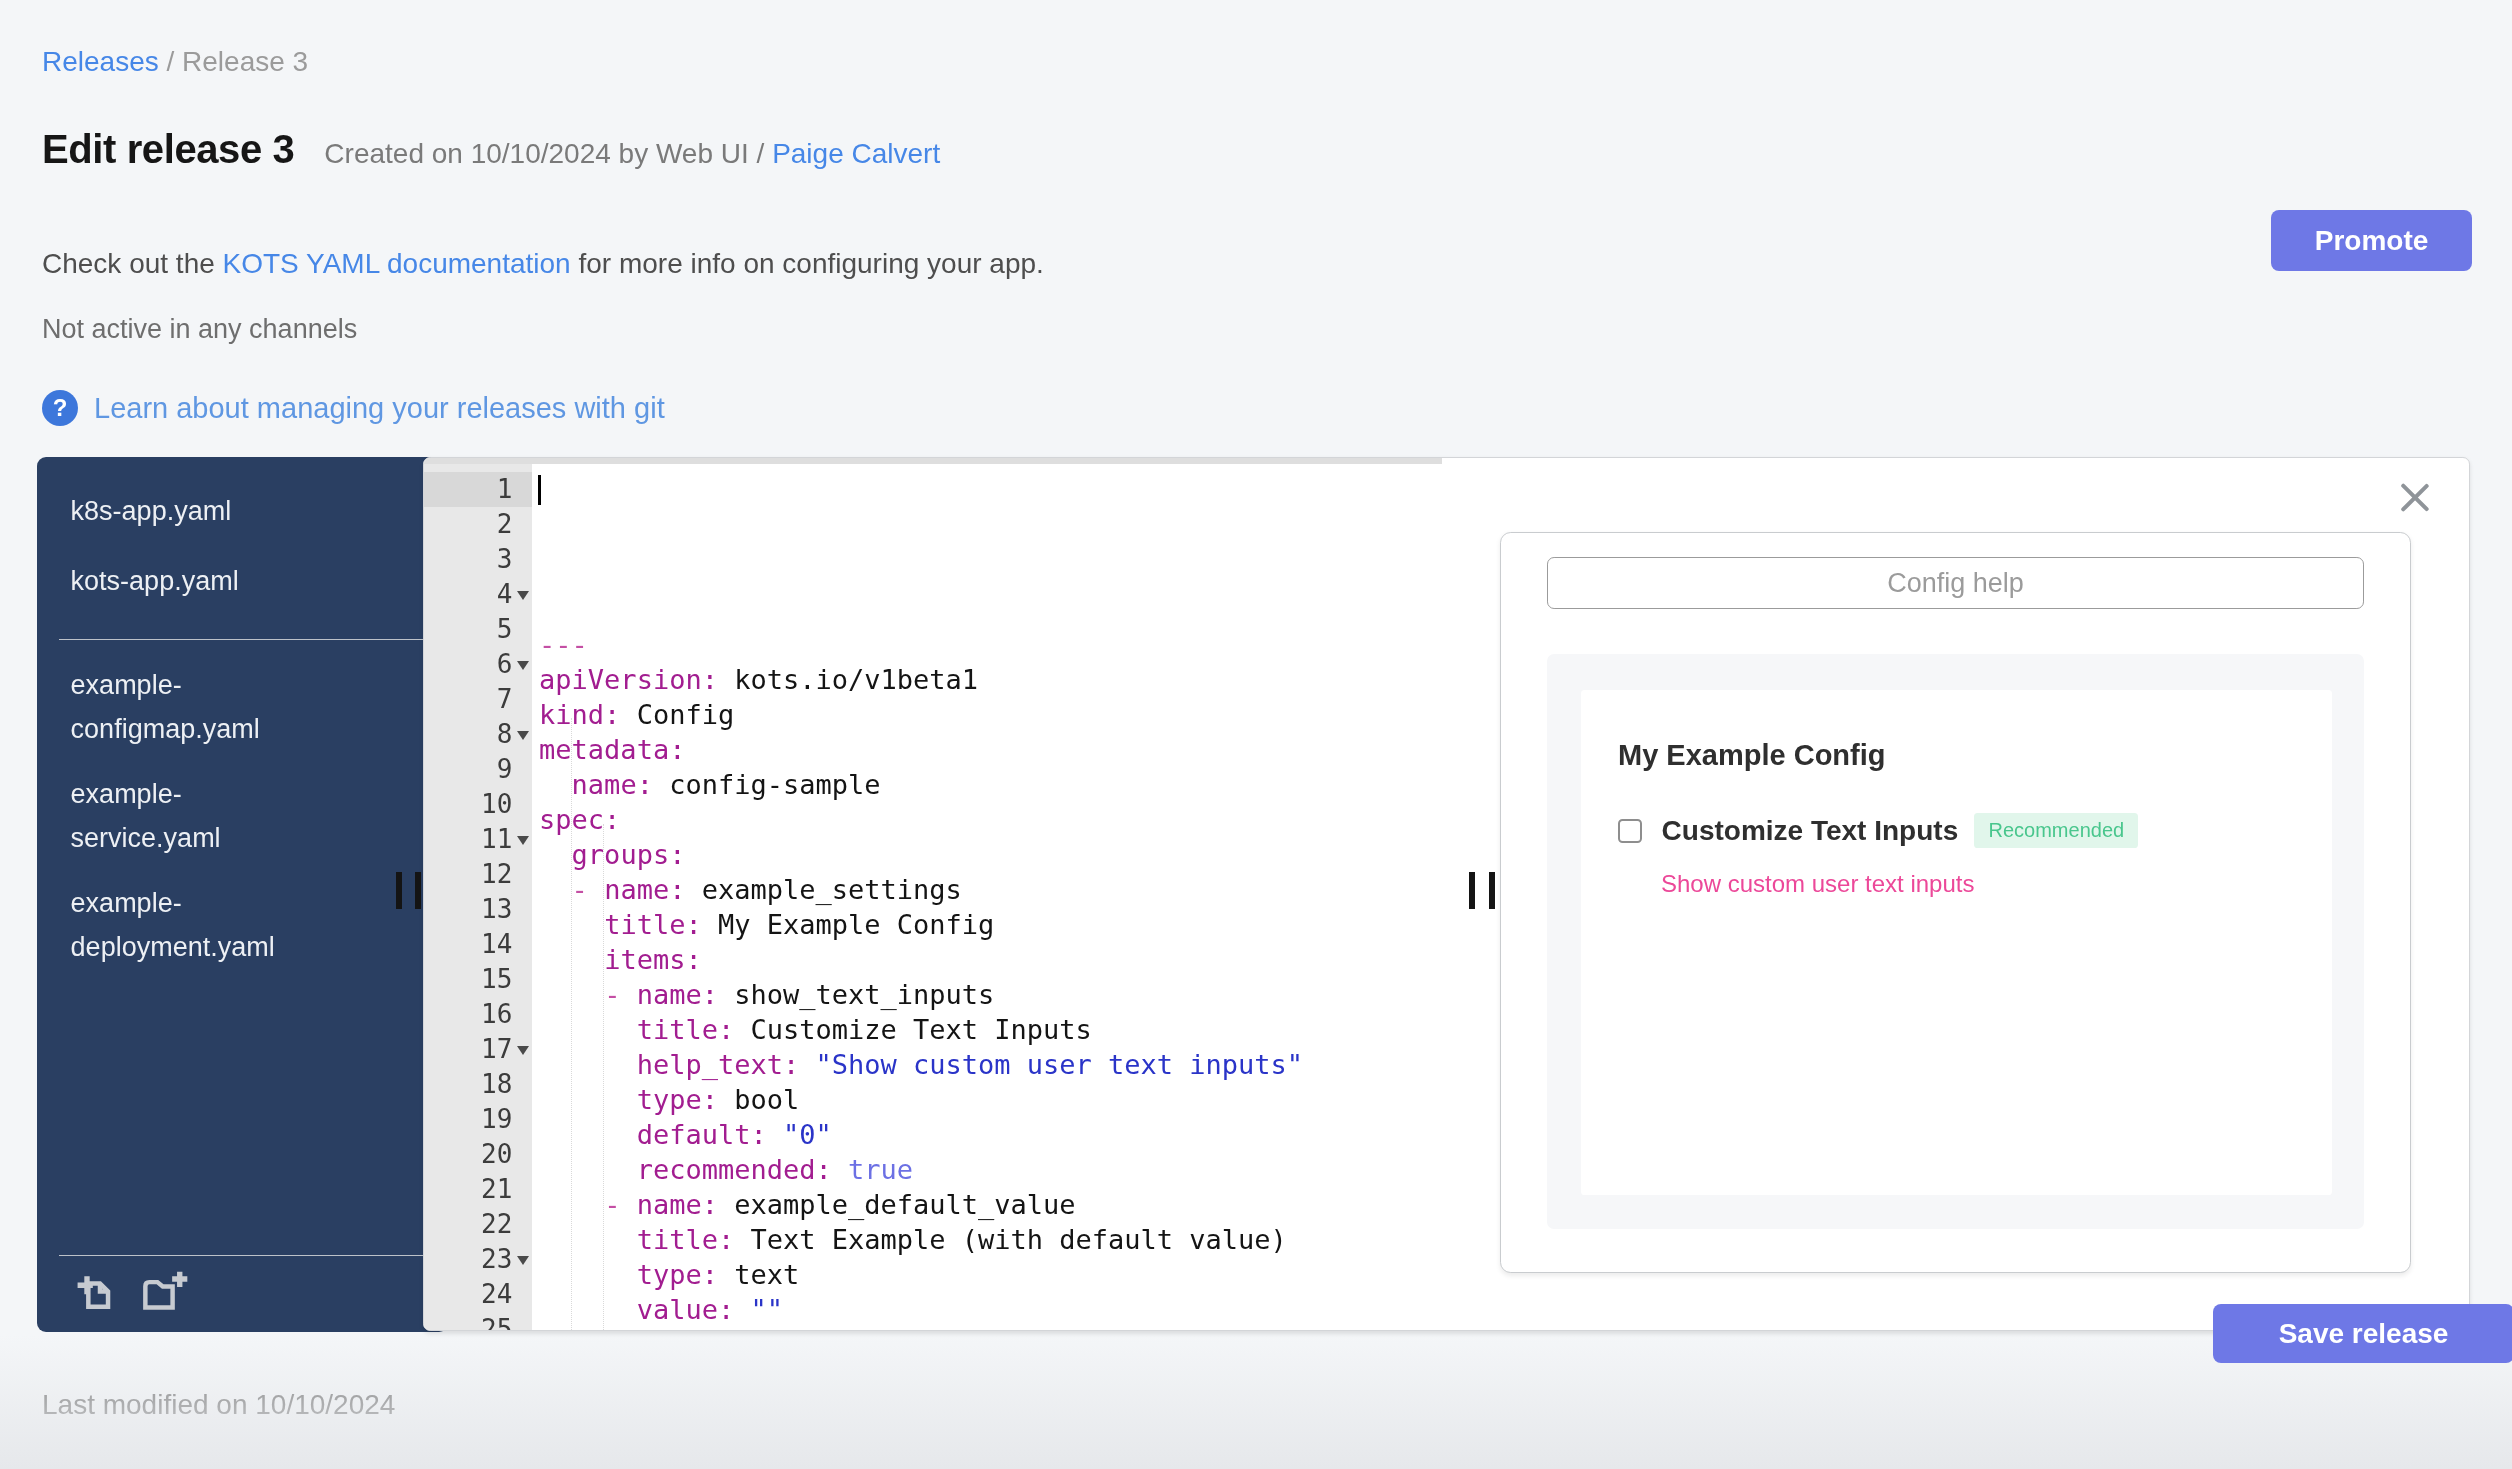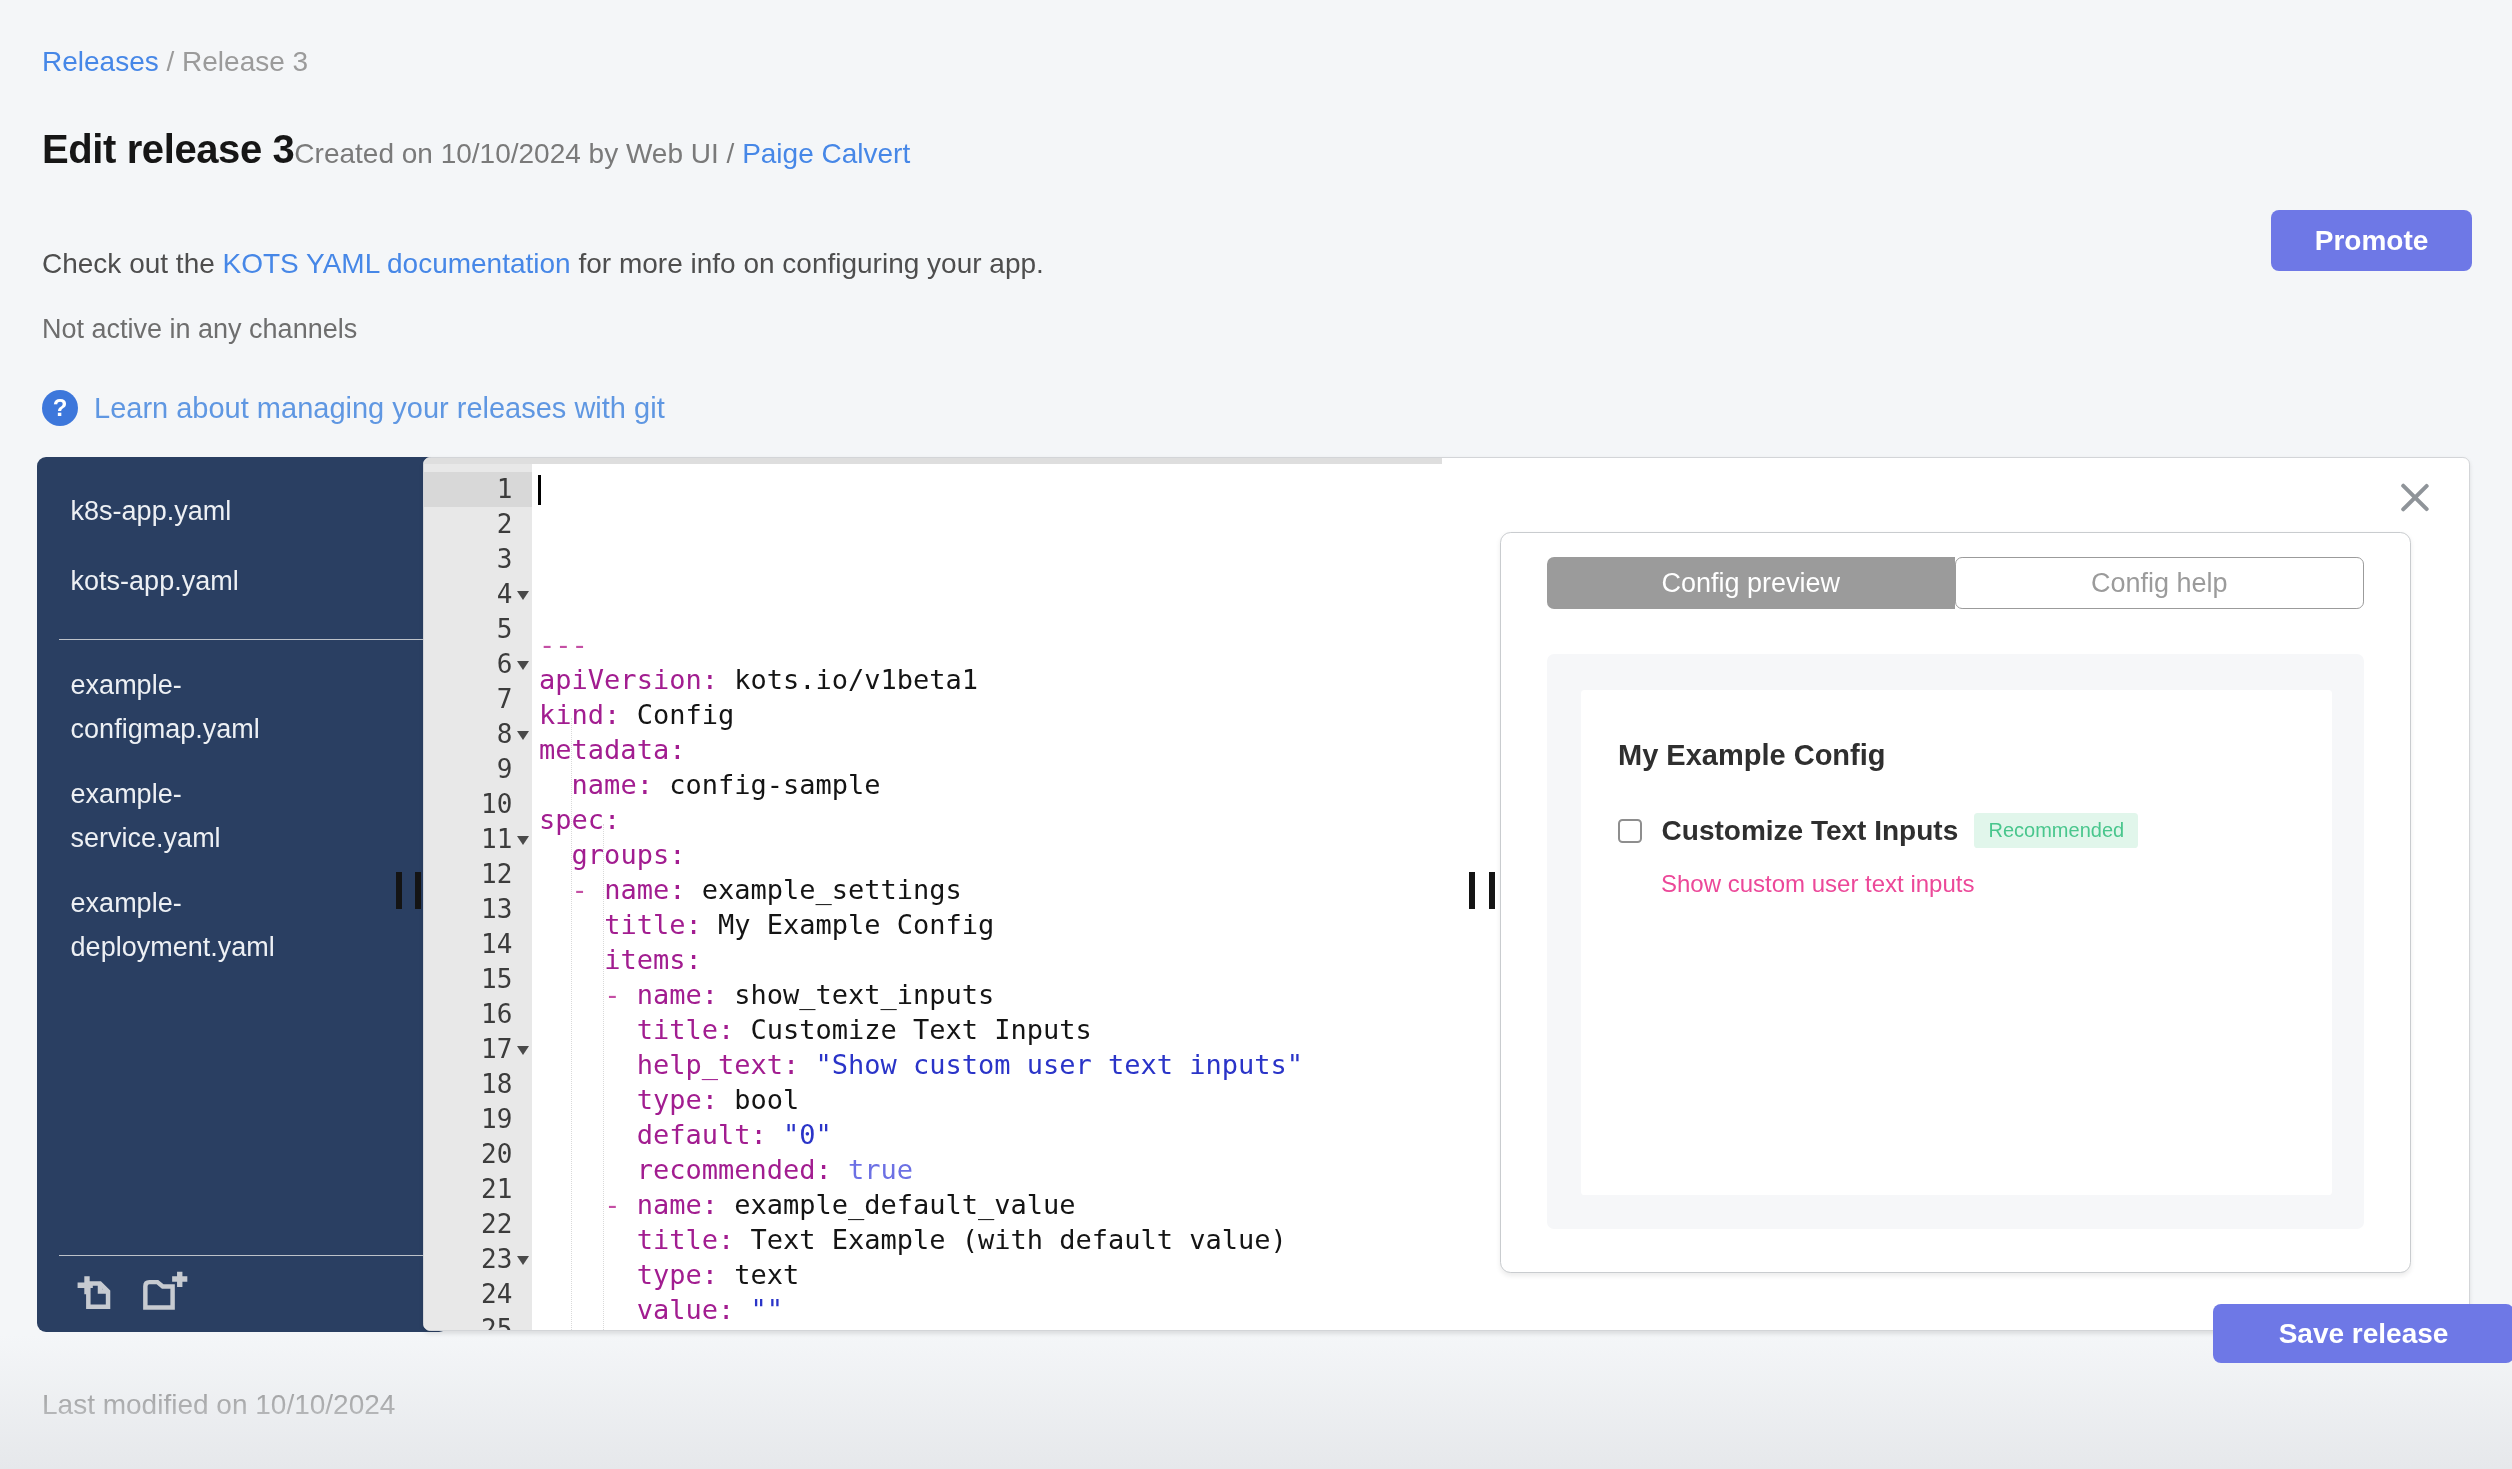--- a/index.html
+++ b/index.html
@@ -13,21 +13,21 @@
   }
   .abs { position:absolute; }
 
   
   .breadcrumb { left:42px; top:46px; font-size:28px; }
   .breadcrumb .bc-link { color:#4687E7; text-decoration:none; cursor:pointer; }
   .breadcrumb .bc-sep, .breadcrumb .bc-cur { color:#9B9B9B; }
 
   .title-row { left:42px; top:127px; display:flex; align-items:baseline; }
   .page-title { font-size:40px; font-weight:700; color:#161616; letter-spacing:-0.4px; }
-  .created { font-size:28px; color:#7A7A7A; }
+  .created { margin-left:30px; font-size:28px; color:#7A7A7A; }
   .created .author { color:#4687E7; cursor:pointer; }
 
   .doc-line { left:42px; top:248px; font-size:28px; color:#4E4E4E; }
   .doc-line .doc-link { color:#4687E7; cursor:pointer; }
 
   .channel-status { left:42px; top:314px; font-size:27px; color:#6E6E6E; }
 
   .git-row { left:42px; top:390px; display:flex; align-items:center; }
   .q-icon {
     width:36px; height:36px; border-radius:50%;
@@ -257,21 +257,20 @@
       <div class="cursor"></div>
     <div class="c-row"><span class="tk-sep">---</span></div><div class="c-row"><span class="tk-key">apiVersion:</span><span class="tk-plain"> kots.io/v1beta1</span></div><div class="c-row"><span class="tk-key">kind:</span><span class="tk-plain"> Config</span></div><div class="c-row"><span class="tk-key">metadata:</span></div><div class="c-row"><span class="tk-plain">  </span><span class="tk-key">name:</span><span class="tk-plain"> config-sample</span></div><div class="c-row"><span class="tk-key">spec:</span></div><div class="c-row"><span class="tk-plain">  </span><span class="tk-key">groups:</span></div><div class="c-row"><span class="tk-plain">  </span><span class="tk-dash">- </span><span class="tk-key">name:</span><span class="tk-plain"> example_settings</span></div><div class="c-row"><span class="tk-plain">    </span><span class="tk-key">title:</span><span class="tk-plain"> My Example Config</span></div><div class="c-row"><span class="tk-plain">    </span><span class="tk-key">items:</span></div><div class="c-row"><span class="tk-plain">    </span><span class="tk-dash">- </span><span class="tk-key">name:</span><span class="tk-plain"> show_text_inputs</span></div><div class="c-row"><span class="tk-plain">      </span><span class="tk-key">title:</span><span class="tk-plain"> Customize Text Inputs</span></div><div class="c-row"><span class="tk-plain">      </span><span class="tk-key">help_text:</span><span class="tk-str"> "Show custom user text inputs"</span></div><div class="c-row"><span class="tk-plain">      </span><span class="tk-key">type:</span><span class="tk-plain"> bool</span></div><div class="c-row"><span class="tk-plain">      </span><span class="tk-key">default:</span><span class="tk-str"> "0"</span></div><div class="c-row"><span class="tk-plain">      </span><span class="tk-key">recommended:</span><span class="tk-const"> true</span></div><div class="c-row"><span class="tk-plain">    </span><span class="tk-dash">- </span><span class="tk-key">name:</span><span class="tk-plain"> example_default_value</span></div><div class="c-row"><span class="tk-plain">      </span><span class="tk-key">title:</span><span class="tk-plain"> Text Example (with default value)</span></div><div class="c-row"><span class="tk-plain">      </span><span class="tk-key">type:</span><span class="tk-plain"> text</span></div><div class="c-row"><span class="tk-plain">      </span><span class="tk-key">value:</span><span class="tk-str"> ""</span></div><div class="c-row"></div></div>
   </div>
 
 </div>
 
 <div class="abs close-icon"></div>
 
 <div class="abs preview-panel">
   <div class="tabs">
-    <div class="tab active">Config preview</div>
     <div class="tab inactive">Config help</div>
   </div>
   <div class="config-area">
     <div class="config-card">
       <div class="group-title">My Example Config</div>
       <div class="cfg-row">
         <div class="checkbox"></div>
         <div class="cfg-label">Customize Text Inputs</div>
         <div class="badge">Recommended</div>
       </div>

